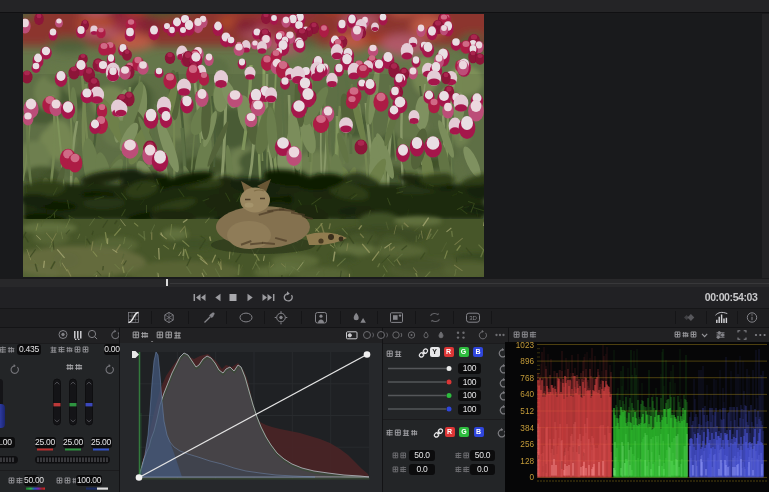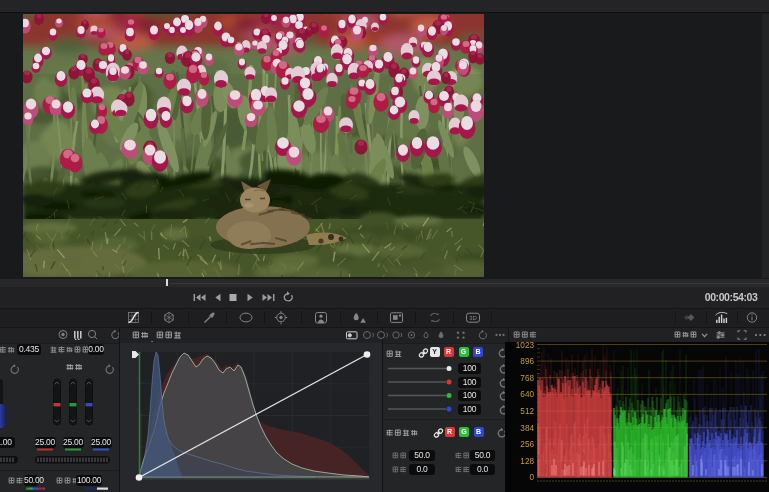--- a/index.html
+++ b/index.html
@@ -1297,21 +1297,21 @@
     </svg>
     <div style="position:absolute;left:0;top:346px;width:16px;height:8px;overflow:hidden">
       <span style="position:absolute;right:1px;top:0"><svg width="15.8" height="7.4" viewBox="0 0 15.8 7.4" style="vertical-align:top">
           <path d="M0.5 1.652h6.4M0.5 3.8280000000000003h6.4M0.5 6.0040000000000004h6.4M3.7 0.5v6.4M1.3960000000000001 2.42v3.2M8.9 2.42h6.4M8.9 5.108h6.4M10.18 1.012v5.632000000000001M12.420000000000002 1.012v5.632000000000001M14.34 3.0600000000000005v3.2" stroke="#8e8e92" stroke-width="0.95" fill="none" opacity="1.0"></path>
         </svg></span>
     </div>
     <div class="vb" style="left:17px;top:344px;width:24px">0.435</div>
     <div style="position:absolute;left:50px;top:346px;width:38px;height:8px"><svg width="39.0" height="7.0" viewBox="0 0 39.0 7.0" style="vertical-align:top">
         <path d="M2.3 0.5v6.0M4.82 1.1v5.4M0.5 1.94h6.0M1.1 4.22h4.800000000000001M0.5 6.199999999999999h6.0M8.5 1.58h6.0M8.5 3.62h6.0M8.5 5.66h6.0M11.5 0.5v6.0M9.34 2.3v3.0M16.5 2.3h6.0M16.5 4.82h6.0M17.7 0.98v5.28M19.8 0.98v5.28M21.6 2.9000000000000004v3.0M25.1 0.98h4.800000000000001v5.04h-4.800000000000001Z M25.1 3.5h4.800000000000001M27.5 0.98v5.04M33.1 0.98h4.800000000000001v5.04h-4.800000000000001Z M33.1 3.5h4.800000000000001M35.5 0.98v5.04" stroke="#8e8e92" stroke-width="0.95" fill="none" opacity="1.0"></path>
       </svg></div>
-    <div class="vb" style="left:88px;top:344px;width:16px">0.00</div>
+    <div class="vb" style="left:104px;top:344px;width:16px">0.00</div>
     <div style="position:absolute;left:66px;top:363px;width:17px;height:9px"><svg width="16.6" height="7.8" viewBox="0 0 16.6 7.8" style="vertical-align:top">
         <path d="M0.5 2.54h6.8M0.5 5.396h6.8M1.86 1.044v5.984M4.24 1.044v5.984M6.279999999999999 3.22v3.4M9.3 2.54h6.8M9.3 5.396h6.8M10.66 1.044v5.984M13.040000000000001 1.044v5.984M15.08 3.22v3.4" stroke="#a6a6aa" stroke-width="0.95" fill="none" opacity="1.0"></path>
       </svg></div>
     <div class="vb" style="left:-7px;top:437px;width:22px">1.00</div>
     <div class="vb" style="left:34.5px;top:437px;width:21px">25.00</div>
     <div class="vb" style="left:62.5px;top:437px;width:21px">25.00</div>
     <div class="vb" style="left:90.5px;top:437px;width:21px">25.00</div>
     <div style="position:absolute;left:8px;top:477px;width:15px;height:8px"><svg width="15.0" height="7.0" viewBox="0 0 15.0 7.0" style="vertical-align:top">
         <path d="M1.1 0.98h4.800000000000001v5.04h-4.800000000000001Z M1.1 3.5h4.800000000000001M3.5 0.98v5.04M8.5 1.58h6.0M8.5 3.62h6.0M8.5 5.66h6.0M11.5 0.5v6.0M9.34 2.3v3.0" stroke="#8e8e92" stroke-width="0.95" fill="none" opacity="1.0"></path>
       </svg></div>

